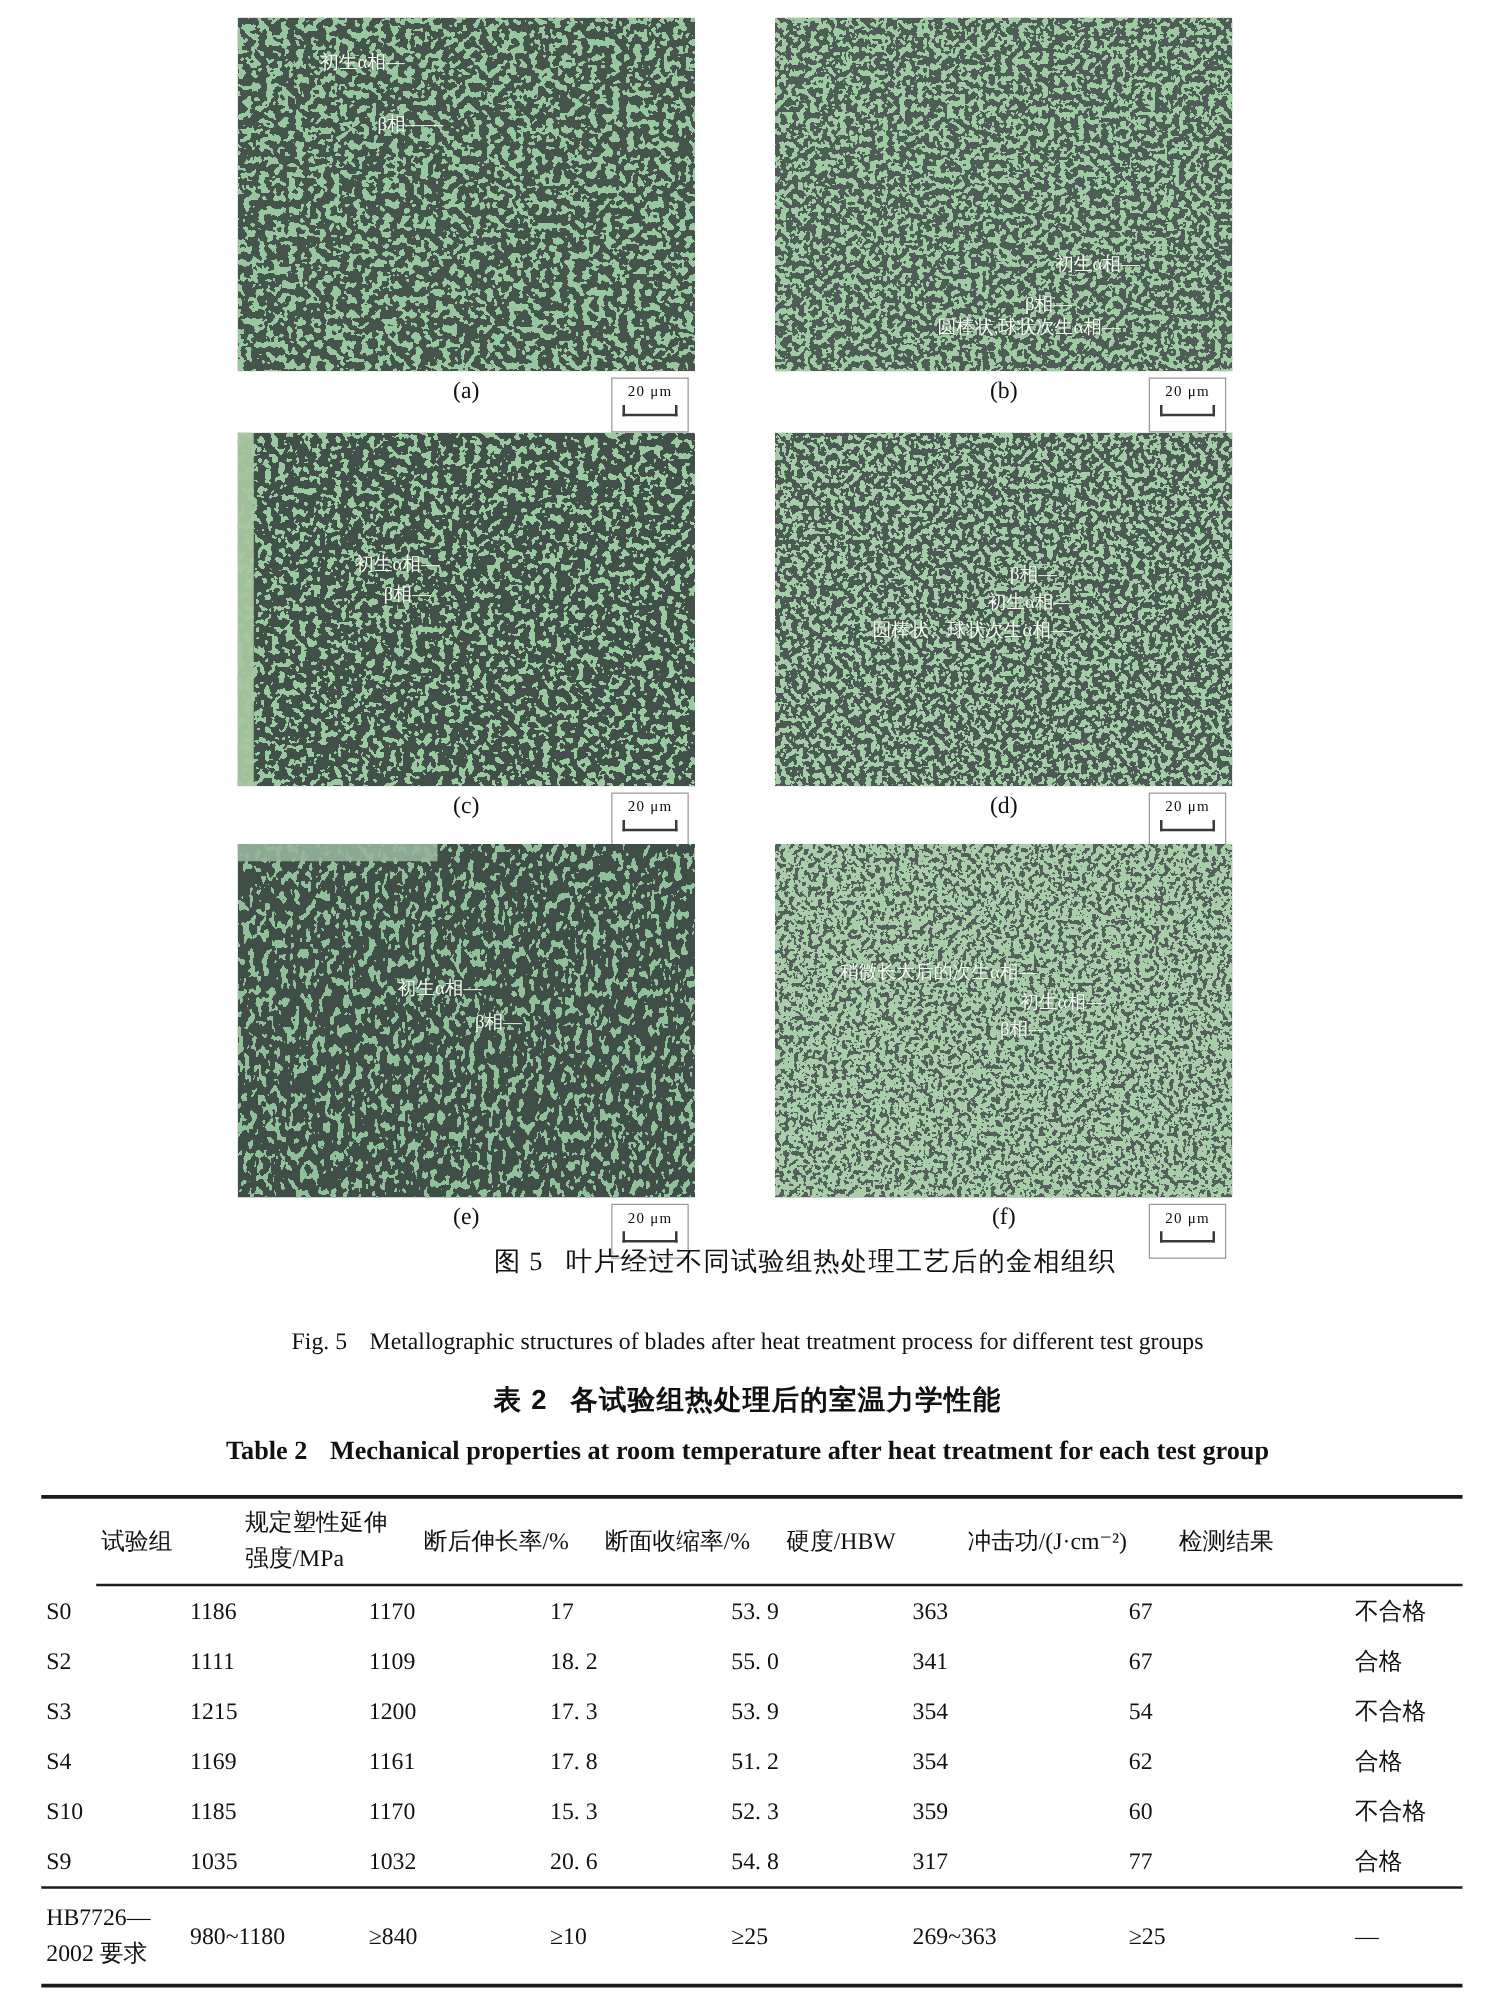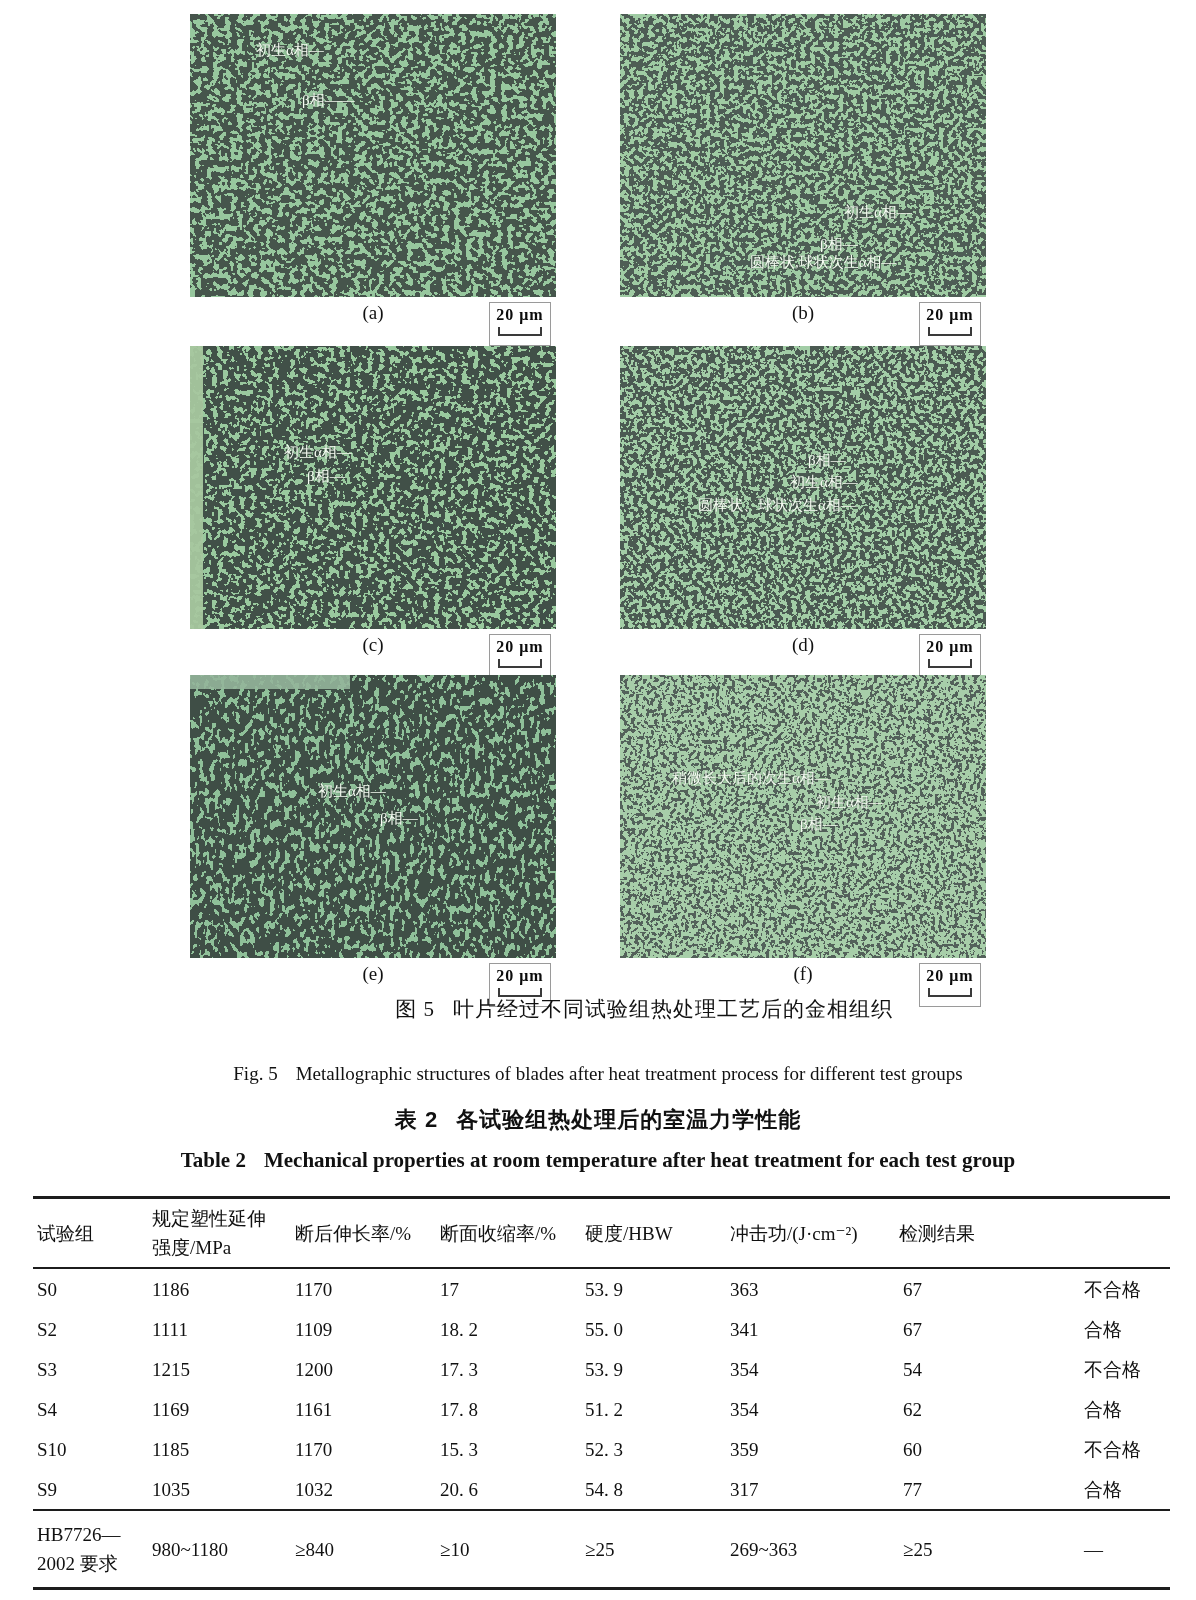--- a/index.html
+++ b/index.html
@@ -5,39 +5,39 @@
   html,body{margin:0;padding:0;background:#ffffff;}
   .page{position:relative;width:1196px;height:1600px;background:#ffffff;overflow:hidden;
         font-family:"Liberation Serif","DejaVu Serif",serif;color:#111;}
   
   .panel{position:absolute;width:366px;height:339px;overflow:hidden;}
   .panel svg.micro{position:absolute;left:0;top:0;display:block;}
   .ann{position:absolute;color:#f7fdf4;font-size:15px;line-height:17px;white-space:nowrap;
        text-shadow:0 0 2px rgba(40,60,45,.65);}
   .scalebar{position:absolute;right:5px;bottom:7px;width:62px;height:44px;background:#ffffff;
             border:1px solid #9a9a9a;box-sizing:border-box;text-align:center;}
-  .scaletext{display:block;margin-top:3px;font-weight:bold;font-size:16px;color:#0c0c0c;letter-spacing:1px;}
+  .scaletext{display:block;margin-top:3px;font-weight:normal;font-size:12px;color:#0c0c0c;letter-spacing:1px;}
   .bracket{display:block;width:44px;height:9px;margin:3px auto 0 auto;
            border-left:2px solid #3a3a3a;border-right:2px solid #3a3a3a;border-bottom:2px solid #3a3a3a;
            box-sizing:border-box;}
   .panel-label{position:absolute;width:366px;text-align:center;font-size:19px;color:#111;}
   
   .capline{position:absolute;left:0;width:1196px;text-align:center;}
   .cap-zh{font-size:21px;font-weight:normal;letter-spacing:1px;margin-left:46px;}
   .cap-zh .gap,.cap-en .gap,.tbl-zh .gap,.tbl-en .gap{display:inline-block;width:18px;}
   .cap-items{font-size:20px;}
   .cap-items span{margin:0 17px;}
   .cap-en{font-size:19px;}
   .tbl-zh{font-family:"Liberation Sans","DejaVu Sans",sans-serif;font-size:22px;font-weight:bold;letter-spacing:1px;}
   .tbl-en{font-size:21px;font-weight:bold;}
   
   .mtable{position:absolute;left:33px;top:1196px;width:1137px;box-sizing:border-box;
           border-top:3px solid #1c1c1c;border-bottom:3px solid #1c1c1c;font-size:19px;}
   .grid8{display:grid;grid-template-columns:119px 143px 145px 145px 145px 145px 185px 110px;align-items:center;}
-  .thead{height:68px;border-bottom:2px solid #1c1c1c;}
+  .thead{height:68px;border-bottom:2px solid #1c1c1c;margin-left:44px;}
   .trow{height:40px;}
   .trow.last{height:76px;border-top:2px solid #1c1c1c;}
   .cell{white-space:pre-line;line-height:29px;}
   .c0{padding-left:4px;}
   .impact-val{padding-left:28px;}
   .c7{padding-left:24px;}
 </style>
 </head>
 <body>
 

